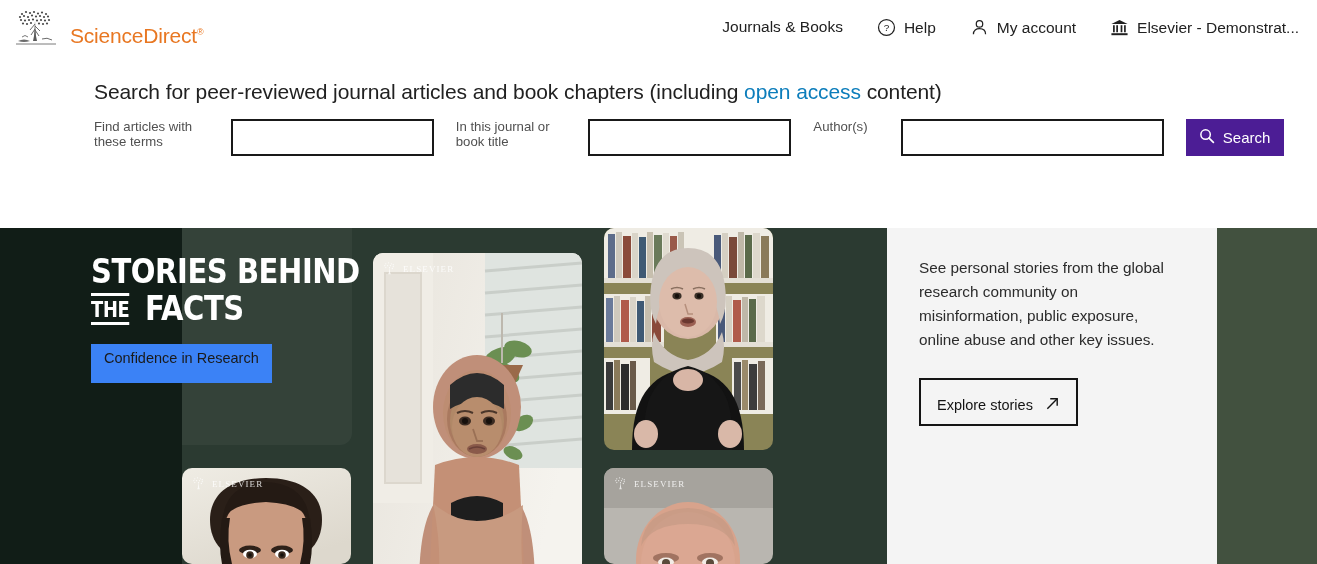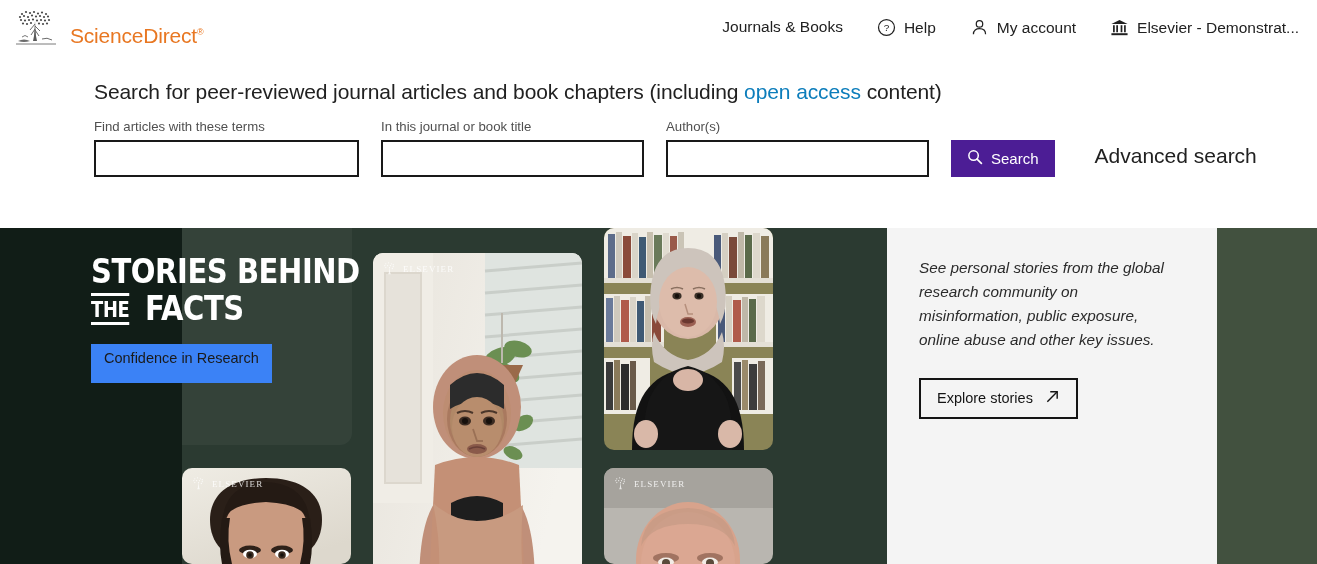--- a/index.html
+++ b/index.html
@@ -63,21 +63,21 @@
     font-weight: 400;
     letter-spacing: -0.1px;
   }
   .search-head a { color: #0c7dbb; text-decoration: none; }
   .fields {
     display: flex;
     align-items: flex-end;
     gap: 22px;
     margin-top: 15px;
   }
-  .field { display: flex; flex-direction: column; }
+  .field { display: flex; flex-direction: row; gap: 33px; }
   .field-label {
     font-size: 13.2px;
     color: #505050;
     margin-bottom: 6px;
   }
   .field input {
     height: 37px;
     border: 2px solid #191919;
     background: #fff;
     font-size: 14px;
@@ -245,27 +245,26 @@
   .panel {
     position: absolute;
     left: 919px; top: 28px;
     width: 255px;
     z-index: 7;
   }
   .panel p {
     font-size: 15.3px;
     line-height: 24px;
     color: #2b2b2b;
-    font-style: italic;
   }
   .explore-btn {
     margin-top: 26px;
     border: 2px solid #141414;
     background: transparent;
-    padding: 9px 16px 10px 16px;
+    padding: 16px 16px 10px 16px;
     font-size: 14.5px;
     color: #141414;
     display: inline-flex;
     align-items: center;
     gap: 12px;
     cursor: pointer;
     font-family: "Liberation Sans", sans-serif;
   }
 </style>
 </head>

